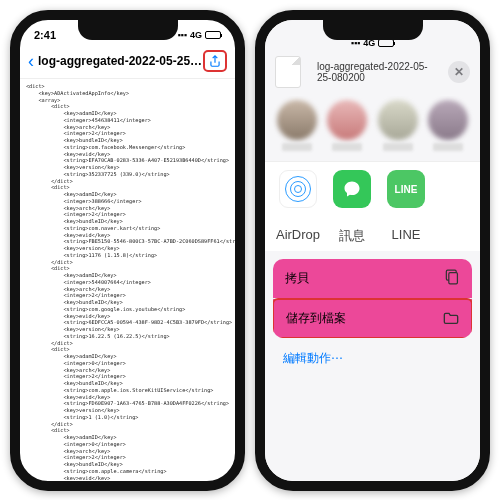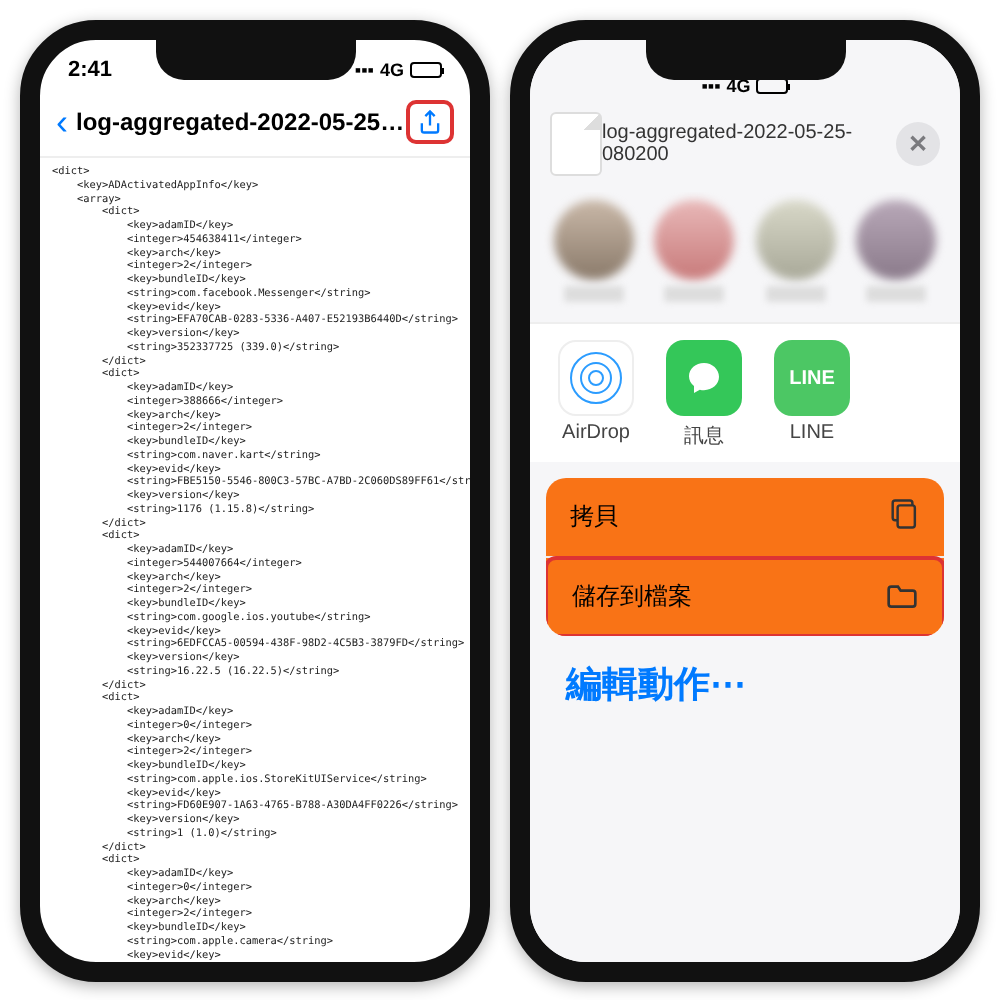--- a/index.html
+++ b/index.html
@@ -79,21 +79,21 @@
   .screen-dim {
     background: #f6f6f8;
     height: calc(100% - 26px);
     display: flex;
     flex-direction: column;
   }
   .sheet-header {
     display: flex;
     align-items: center;
     padding: 10px 10px 8px;
-    gap: 0;
+    gap: 16px;
   }
   .file-icon {
     width: 26px; height: 32px;
     background: #fff;
     border: 1px solid #ddd;
     border-radius: 3px;
     position: relative;
   }
   .file-icon::before {
     content: ""; position: absolute; top: 0; right: 0;
@@ -139,62 +139,61 @@
     gap: 12px;
     padding: 8px 12px 6px;
     background: #fff;
     border-top: 1px solid #eee;
   }
   .app {
     width: 42px;
     display: flex;
     flex-direction: column;
     align-items: center;
-    gap: 3px;
+    gap: 19px;
   }
   .app-icon {
     width: 38px; height: 38px;
     border-radius: 9px;
     display: flex; align-items: center; justify-content: center;
     color: #fff;
     font-size: 18px;
   }
-  .app-label { font-size: 10px; color: #444; text-align: center; }
+  .app-label { font-size: 13px; color: #444; text-align: center; }
   .airdrop-icon { background:#fff; border:1px solid #eee;}
   .airdrop-rings { width:26px; height:26px; border:1.5px solid #2b9cff; border-radius:50%; position:relative;}
   .airdrop-rings::before{content:"";position:absolute;inset:4px;border:1.5px solid #2b9cff;border-radius:50%;}
   .airdrop-rings::after{content:"";position:absolute;inset:8px;border:1.5px solid #2b9cff;border-radius:50%;}
   .msg-icon{background:#34c759;}
   .mail-icon{background:linear-gradient(#4aa0ff,#1e6ef0);}
   .line-icon{background:#4cc764; font-family:Arial; font-weight:bold; font-size:10px;}
   
   .actions {
-    background: #f97316;
+    background: #ec4899;
     margin: 8px 8px 0;
     border-radius: 10px;
     overflow: hidden;
   }
   .action-row {
     display: flex;
     justify-content: space-between;
     align-items: center;
     padding: 10px 12px;
     font-size: 12px;
     border-bottom: 0.5px solid #eee;
   }
   .action-row:last-child { border-bottom: none; }
   .action-row.highlighted { border: 2px solid #d33; border-radius: 6px; margin: -1px; }
   .action-icon { font-size: 14px; color: #333; }
   .pinterest-dot{width:16px;height:16px;border-radius:50%;background:#c8232c;color:#fff;display:flex;align-items:center;justify-content:center;font-size:11px;font-weight:bold;font-family:Georgia;}
   .folder-svg{width:16px;height:12px;}
   .edit-link {
     padding: 12px 18px;
-    font-size: 18px;
+    font-size: 12px;
     color: #007aff;
-    font-weight: bold;
   }
 </style>
 </head>
 <body>
 
 <div class="phone">
   <div class="notch"></div>
   <div class="status-bar">
     <span>2:41</span>
     <span class="status-right">

